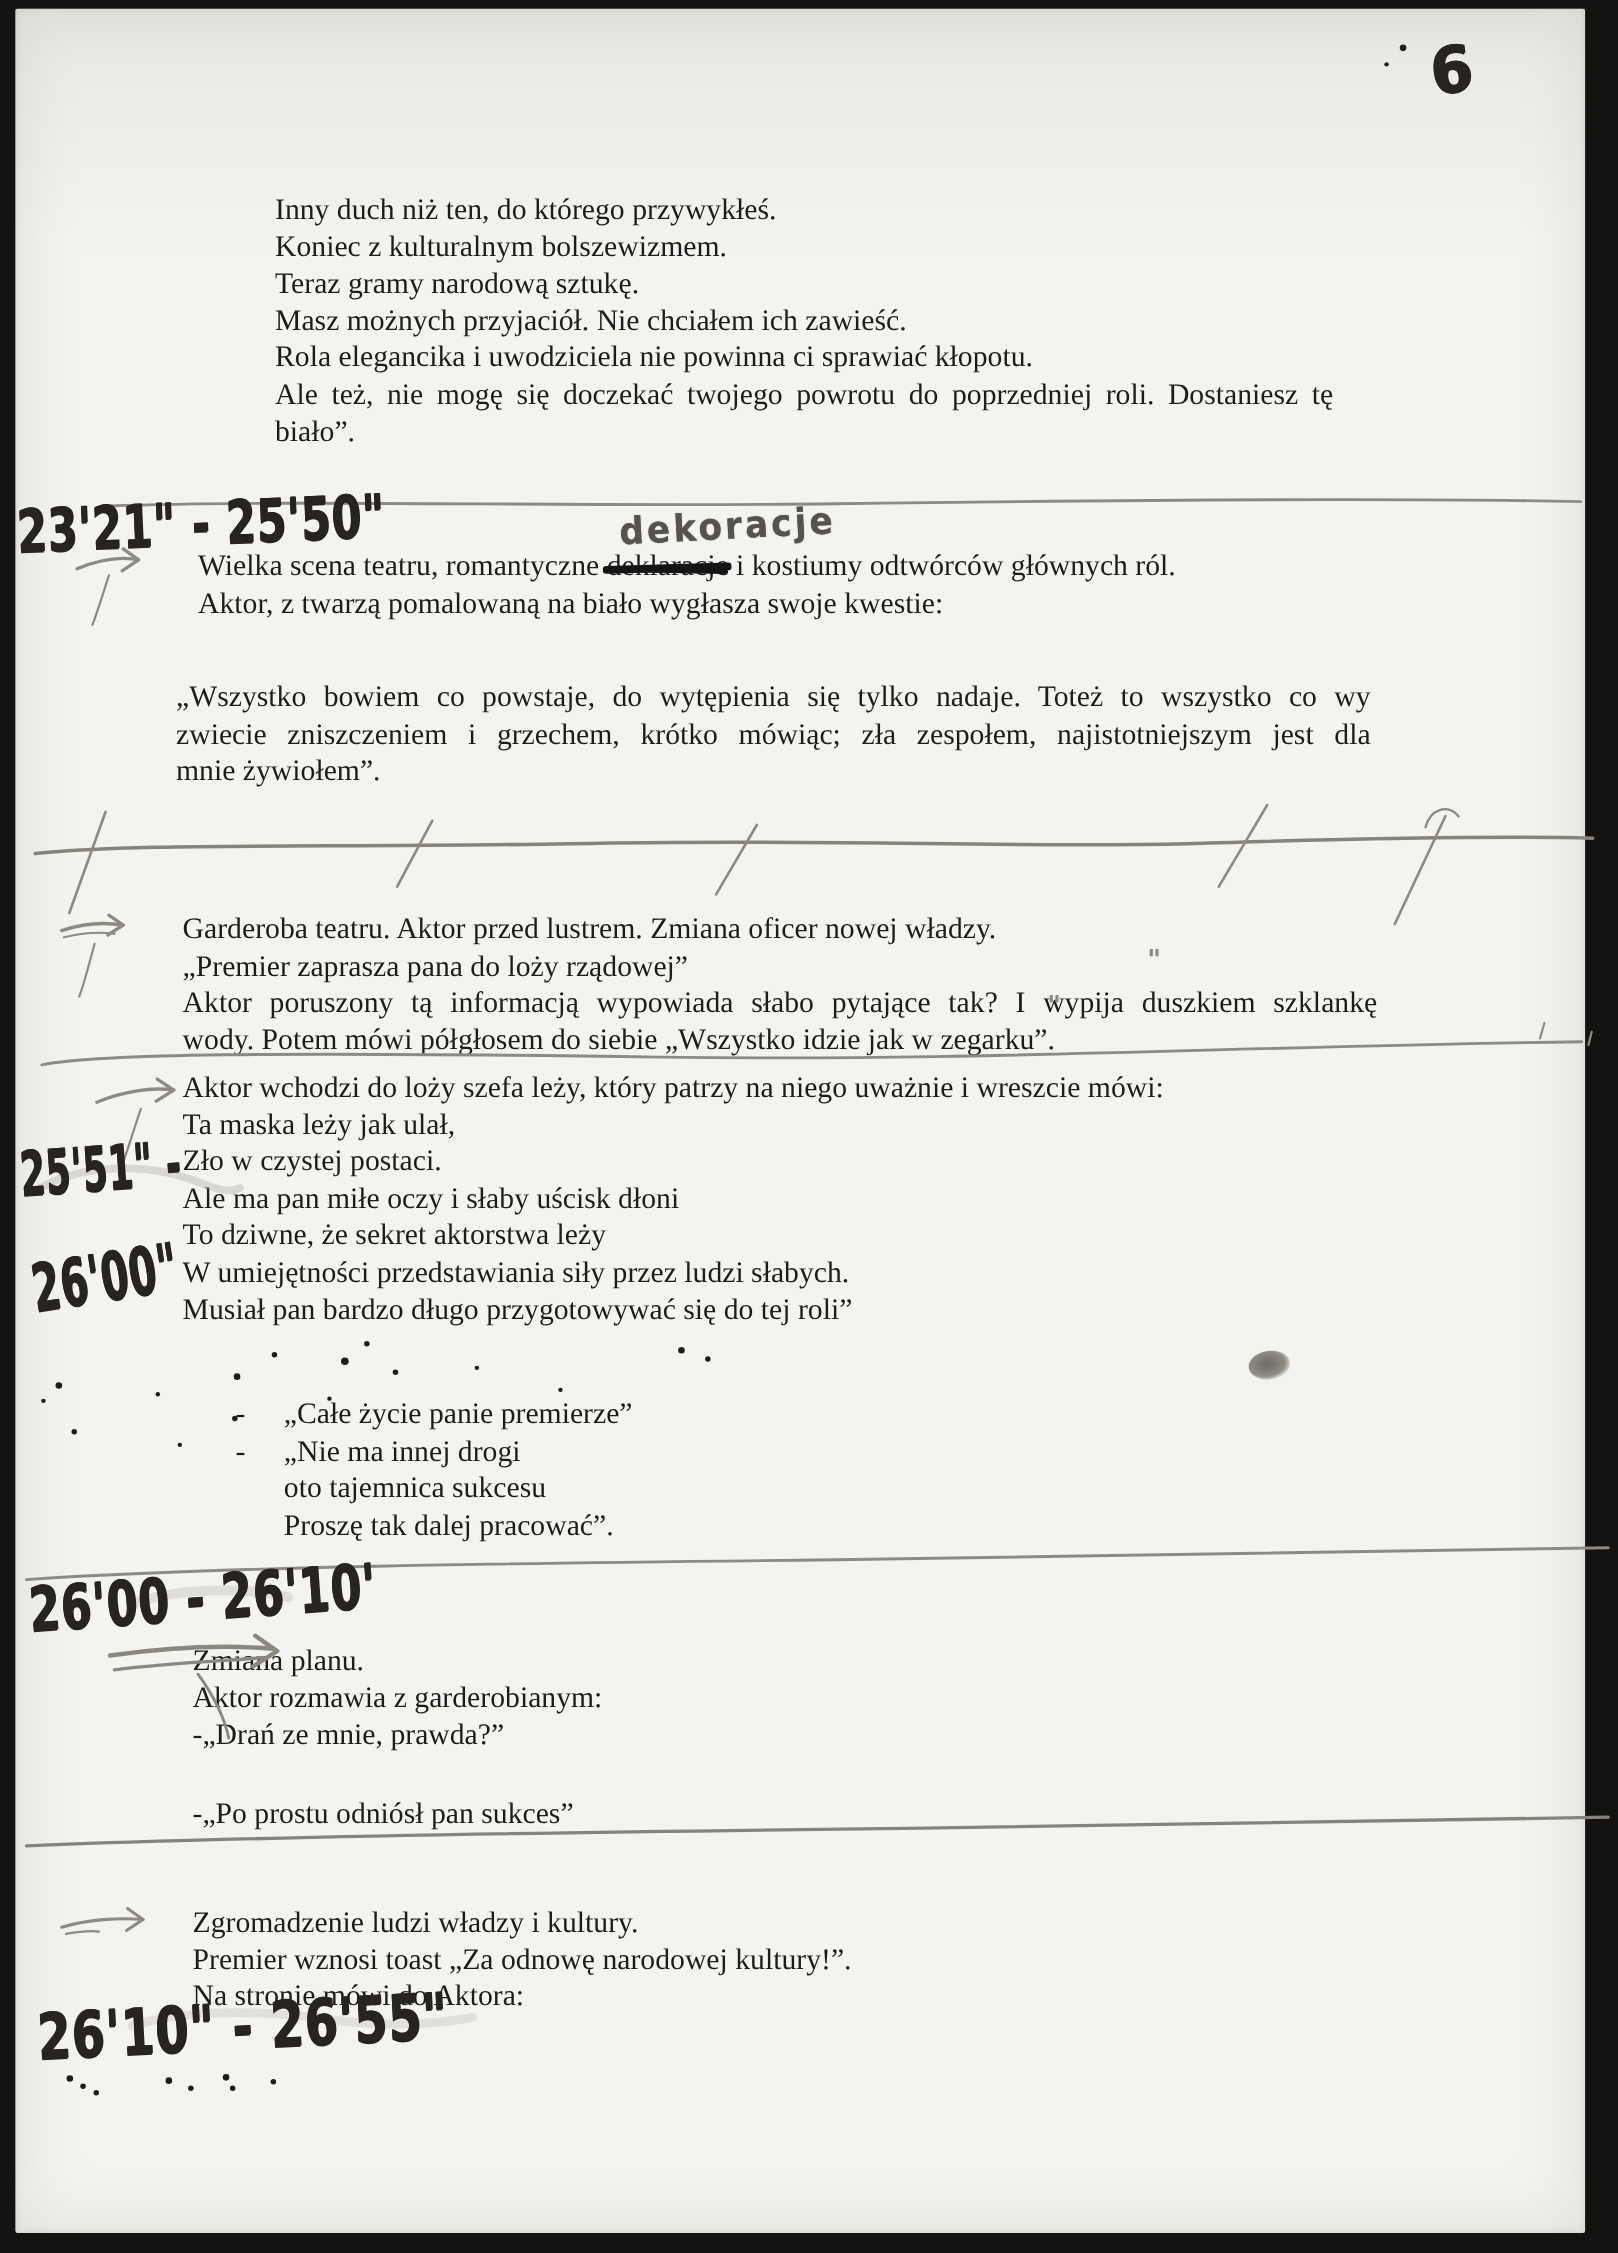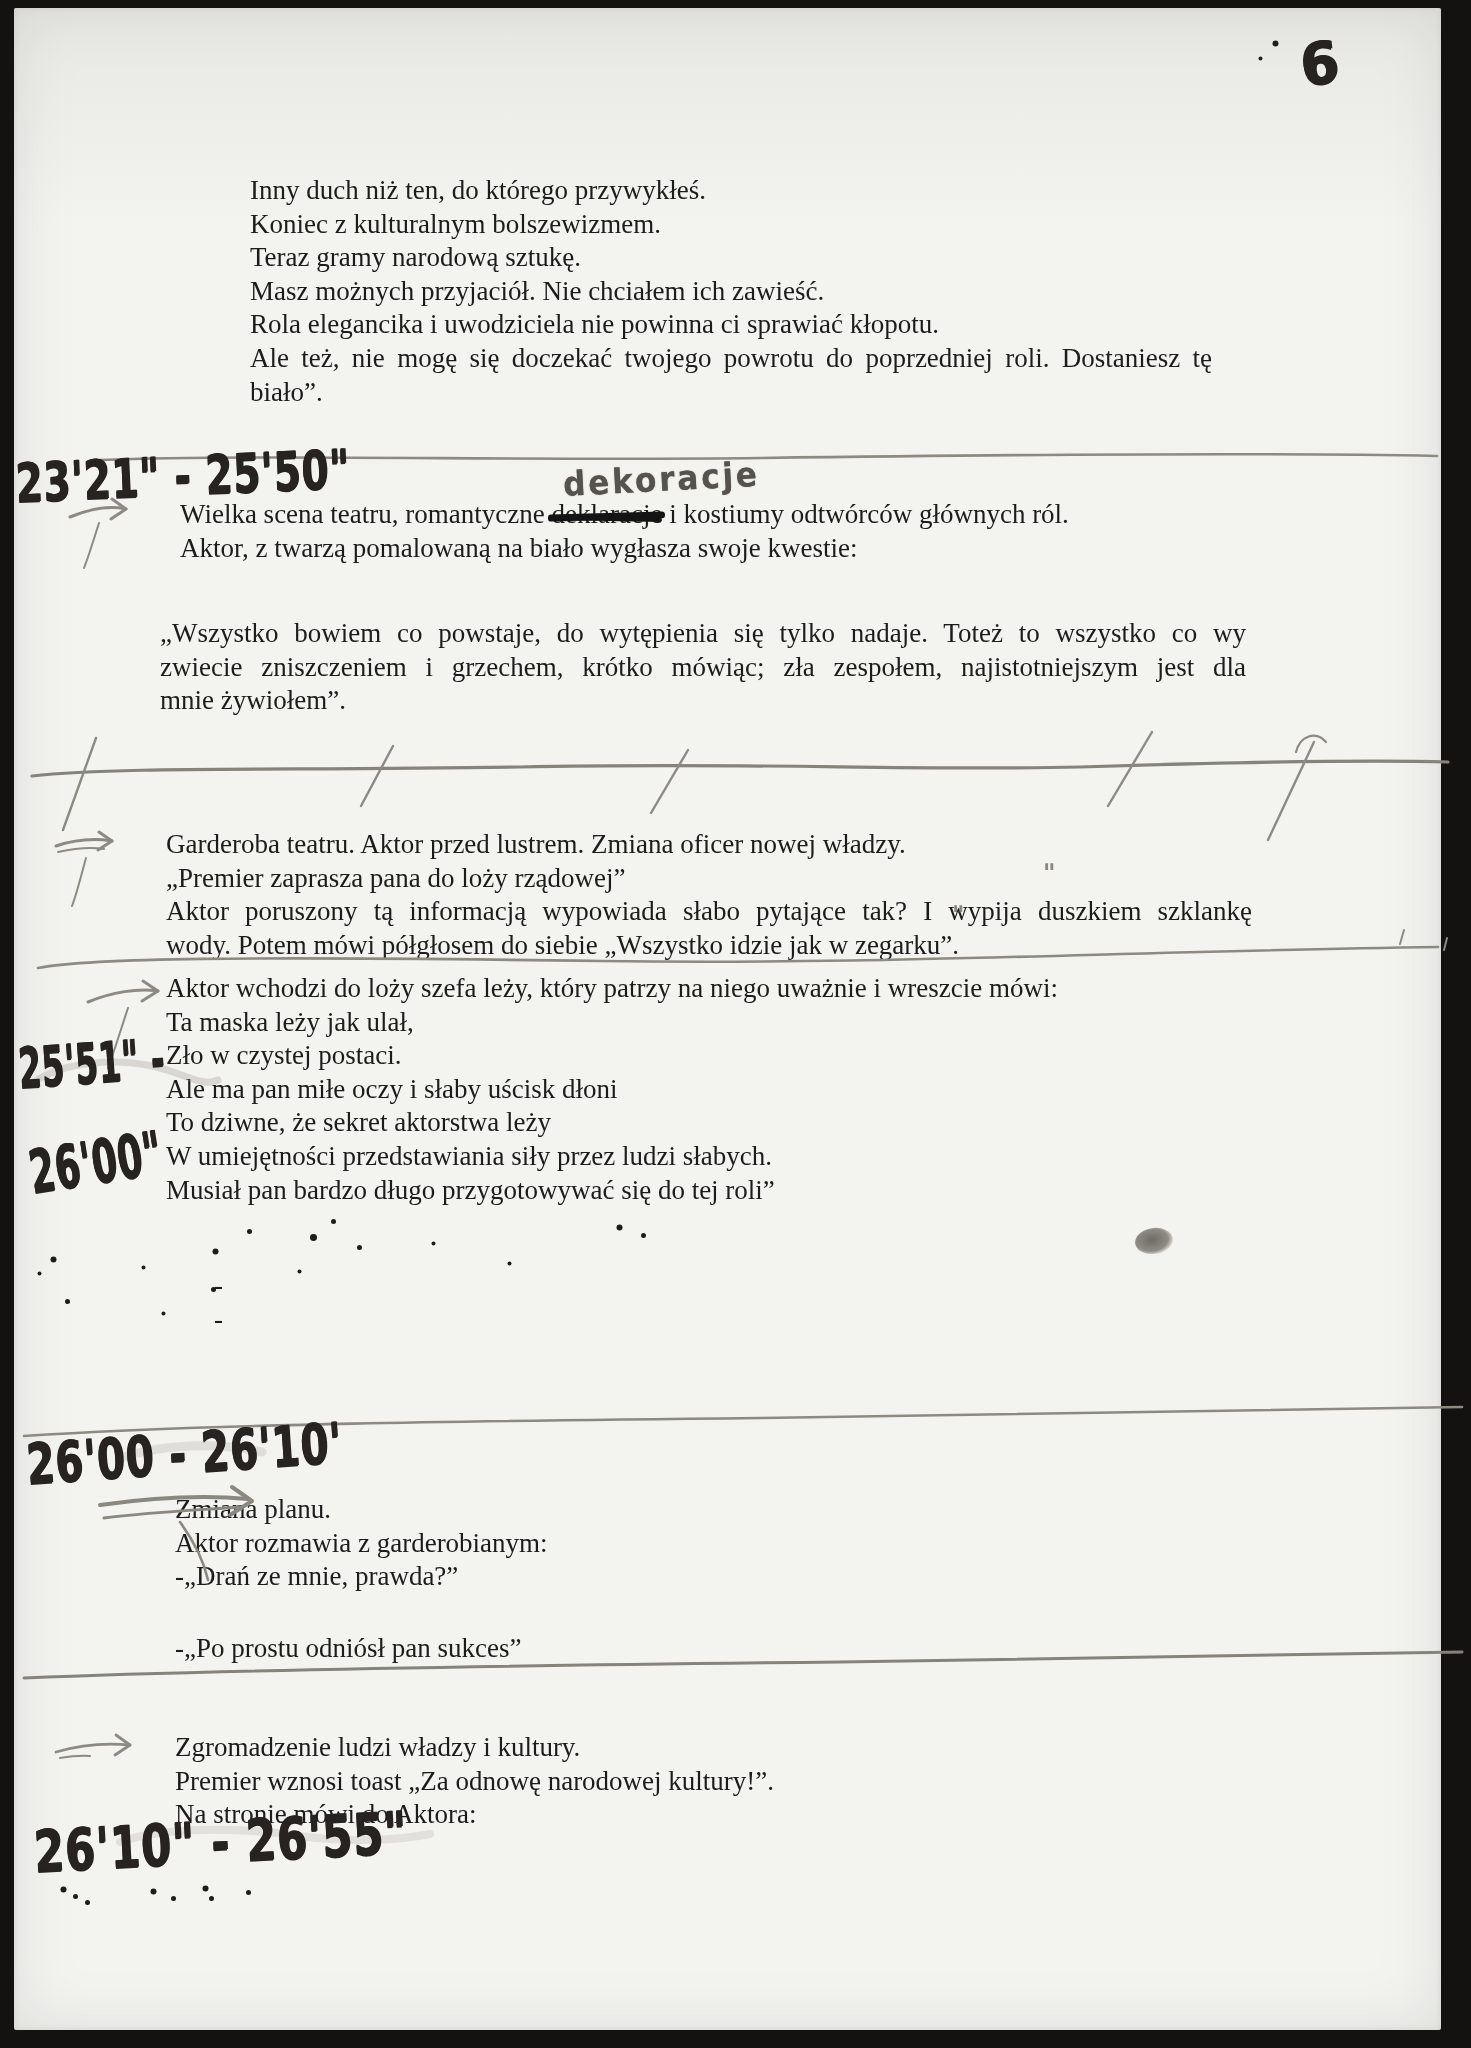--- a/index.html
+++ b/index.html
@@ -87,20 +87,26 @@
     <div>To dziwne, że sekret aktorstwa leży</div>
     <div>W umiejętności przedstawiania siły przez ludzi słabych.</div>
     <div>Musiał pan bardzo długo przygotowywać się do tej roli”</div>
   </div>
 
   <div class="marker" style="left:16px;top:1036px;font-size:56px;transform:rotate(-4deg) scaleX(.58);">25'51" -</div>
   <div class="marker" style="left:24px;top:1138px;font-size:60px;transform:rotate(-9deg) scaleX(.6);">26'00"</div>
 
   <div class="typed" style="left:214px;top:1269px;">-</div>
   <div class="typed" style="left:214px;top:1303px;">-</div>
+  <div class="typed" style="left:258px;top:1269px;">
+    <div>„Całe życie panie premierze”</div>
+    <div>„Nie ma innej drogi</div>
+    <div>oto tajemnica sukcesu</div>
+    <div>Proszę tak dalej pracować”.</div>
+  </div>
   <div class="specks" style="left:0;top:0;box-shadow:52px 1258px 0 1.5px #1e1c1a, 142px 1266px 0 0.5px #1e1c1a, 214px 1250px 0 1.5px #1e1c1a, 212px 1288px 0 1px #1e1c1a, 248px 1230px 0 1px #1e1c1a, 312px 1236px 0 2px #1e1c1a, 332px 1220px 0 1px #1e1c1a, 298px 1270px 0 0.5px #1e1c1a, 358px 1246px 0 1px #1e1c1a, 432px 1242px 0 0.5px #1e1c1a, 508px 1262px 0 0.5px #1e1c1a, 618px 1226px 0 1.5px #1e1c1a, 642px 1234px 0 1px #1e1c1a, 66px 1300px 0 1px #1e1c1a, 38px 1272px 0 0.5px #1e1c1a, 162px 1312px 0 0.5px #1e1c1a;"></div>
 
   <div class="marker" style="left:24px;top:1432px;font-size:56px;transform:rotate(-4deg) scaleX(.72);">26'00 - 26'10'</div>
 
   <div class="typed" style="left:175px;top:1493px;">
     <div>Zmiana planu.</div>
     <div>Aktor rozmawia z garderobianym:</div>
     <div>-„Drań ze mnie, prawda?”</div>
   </div>
   <div class="typed" style="left:175px;top:1632px;">-„Po prostu odniósł pan sukces”</div>

